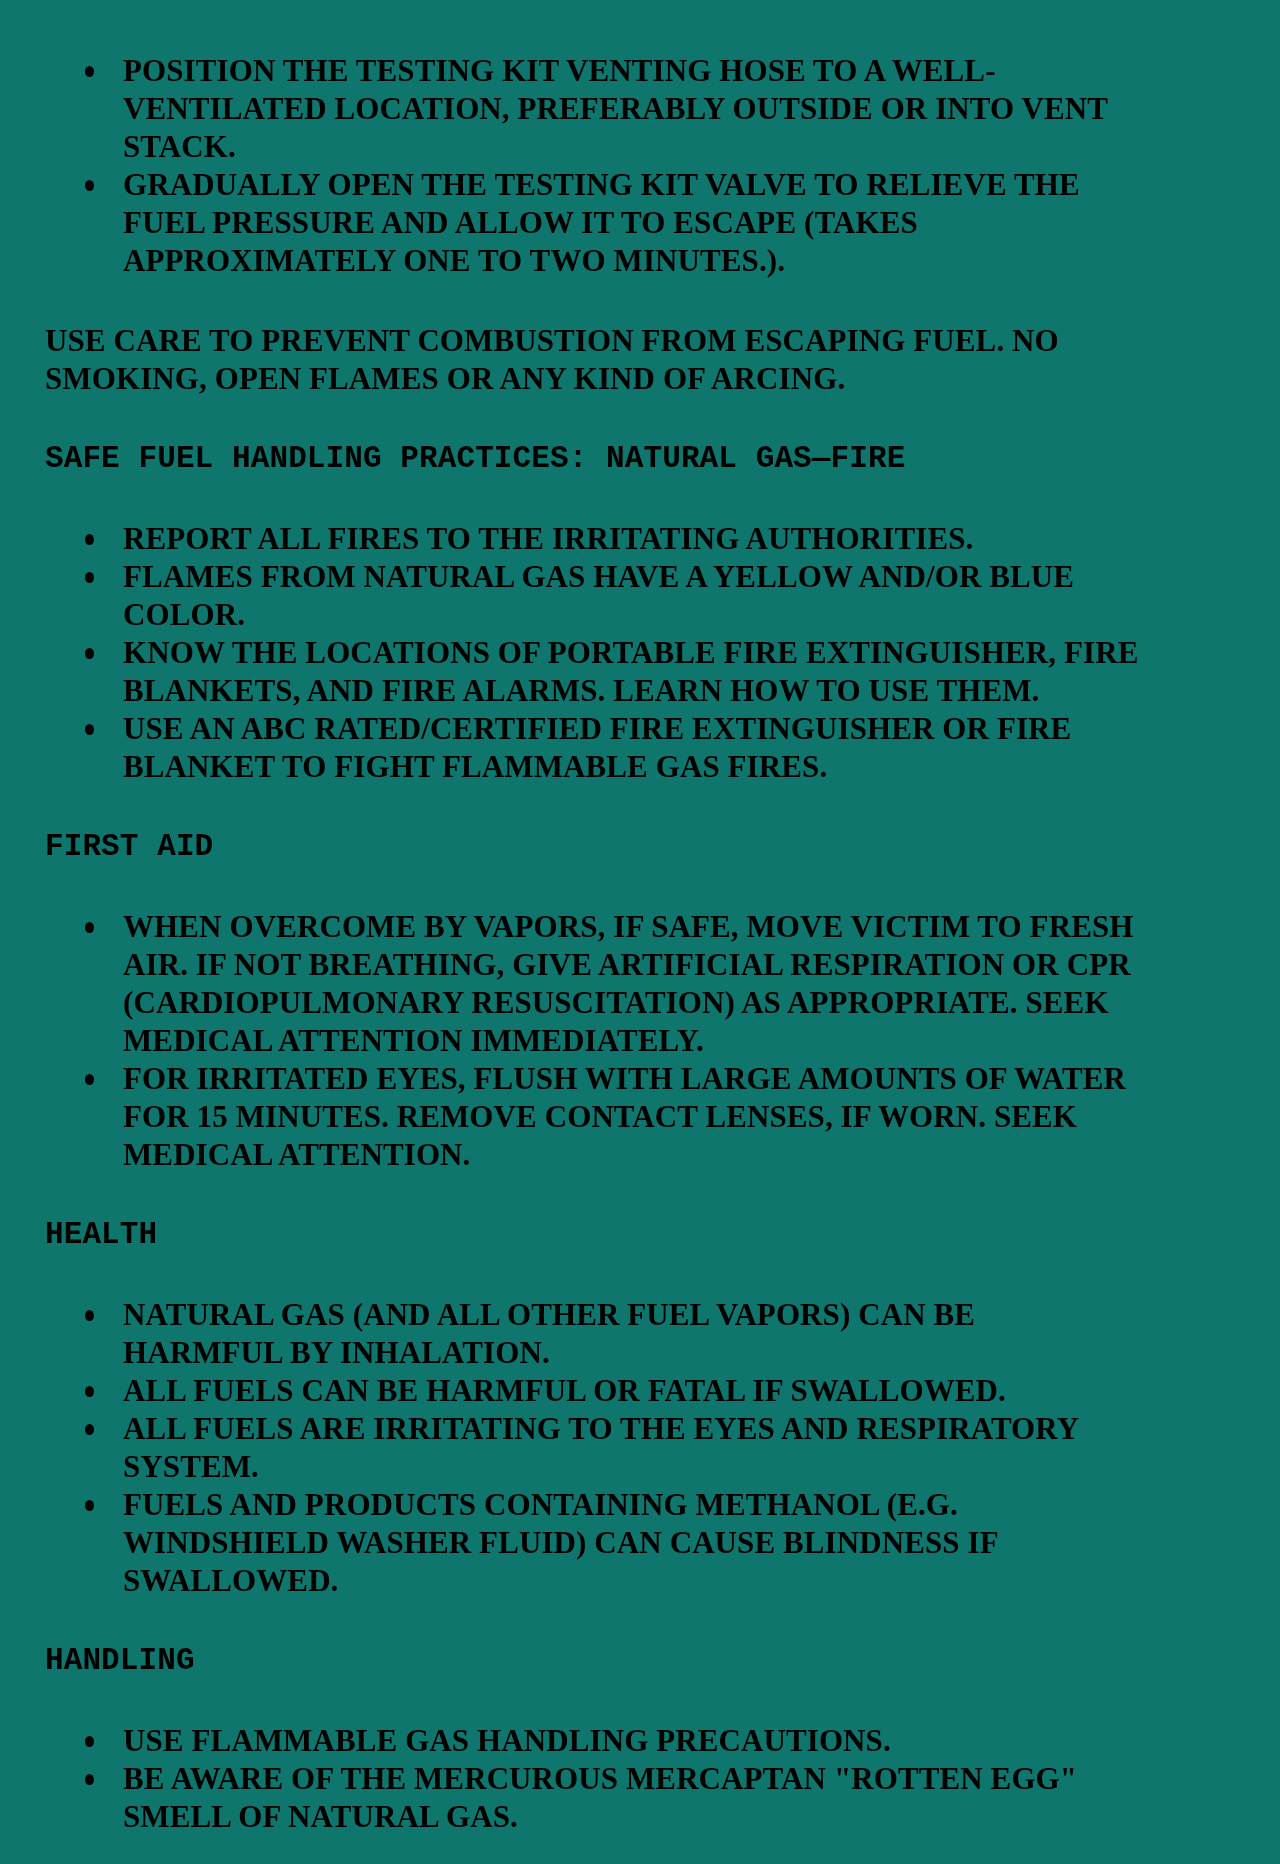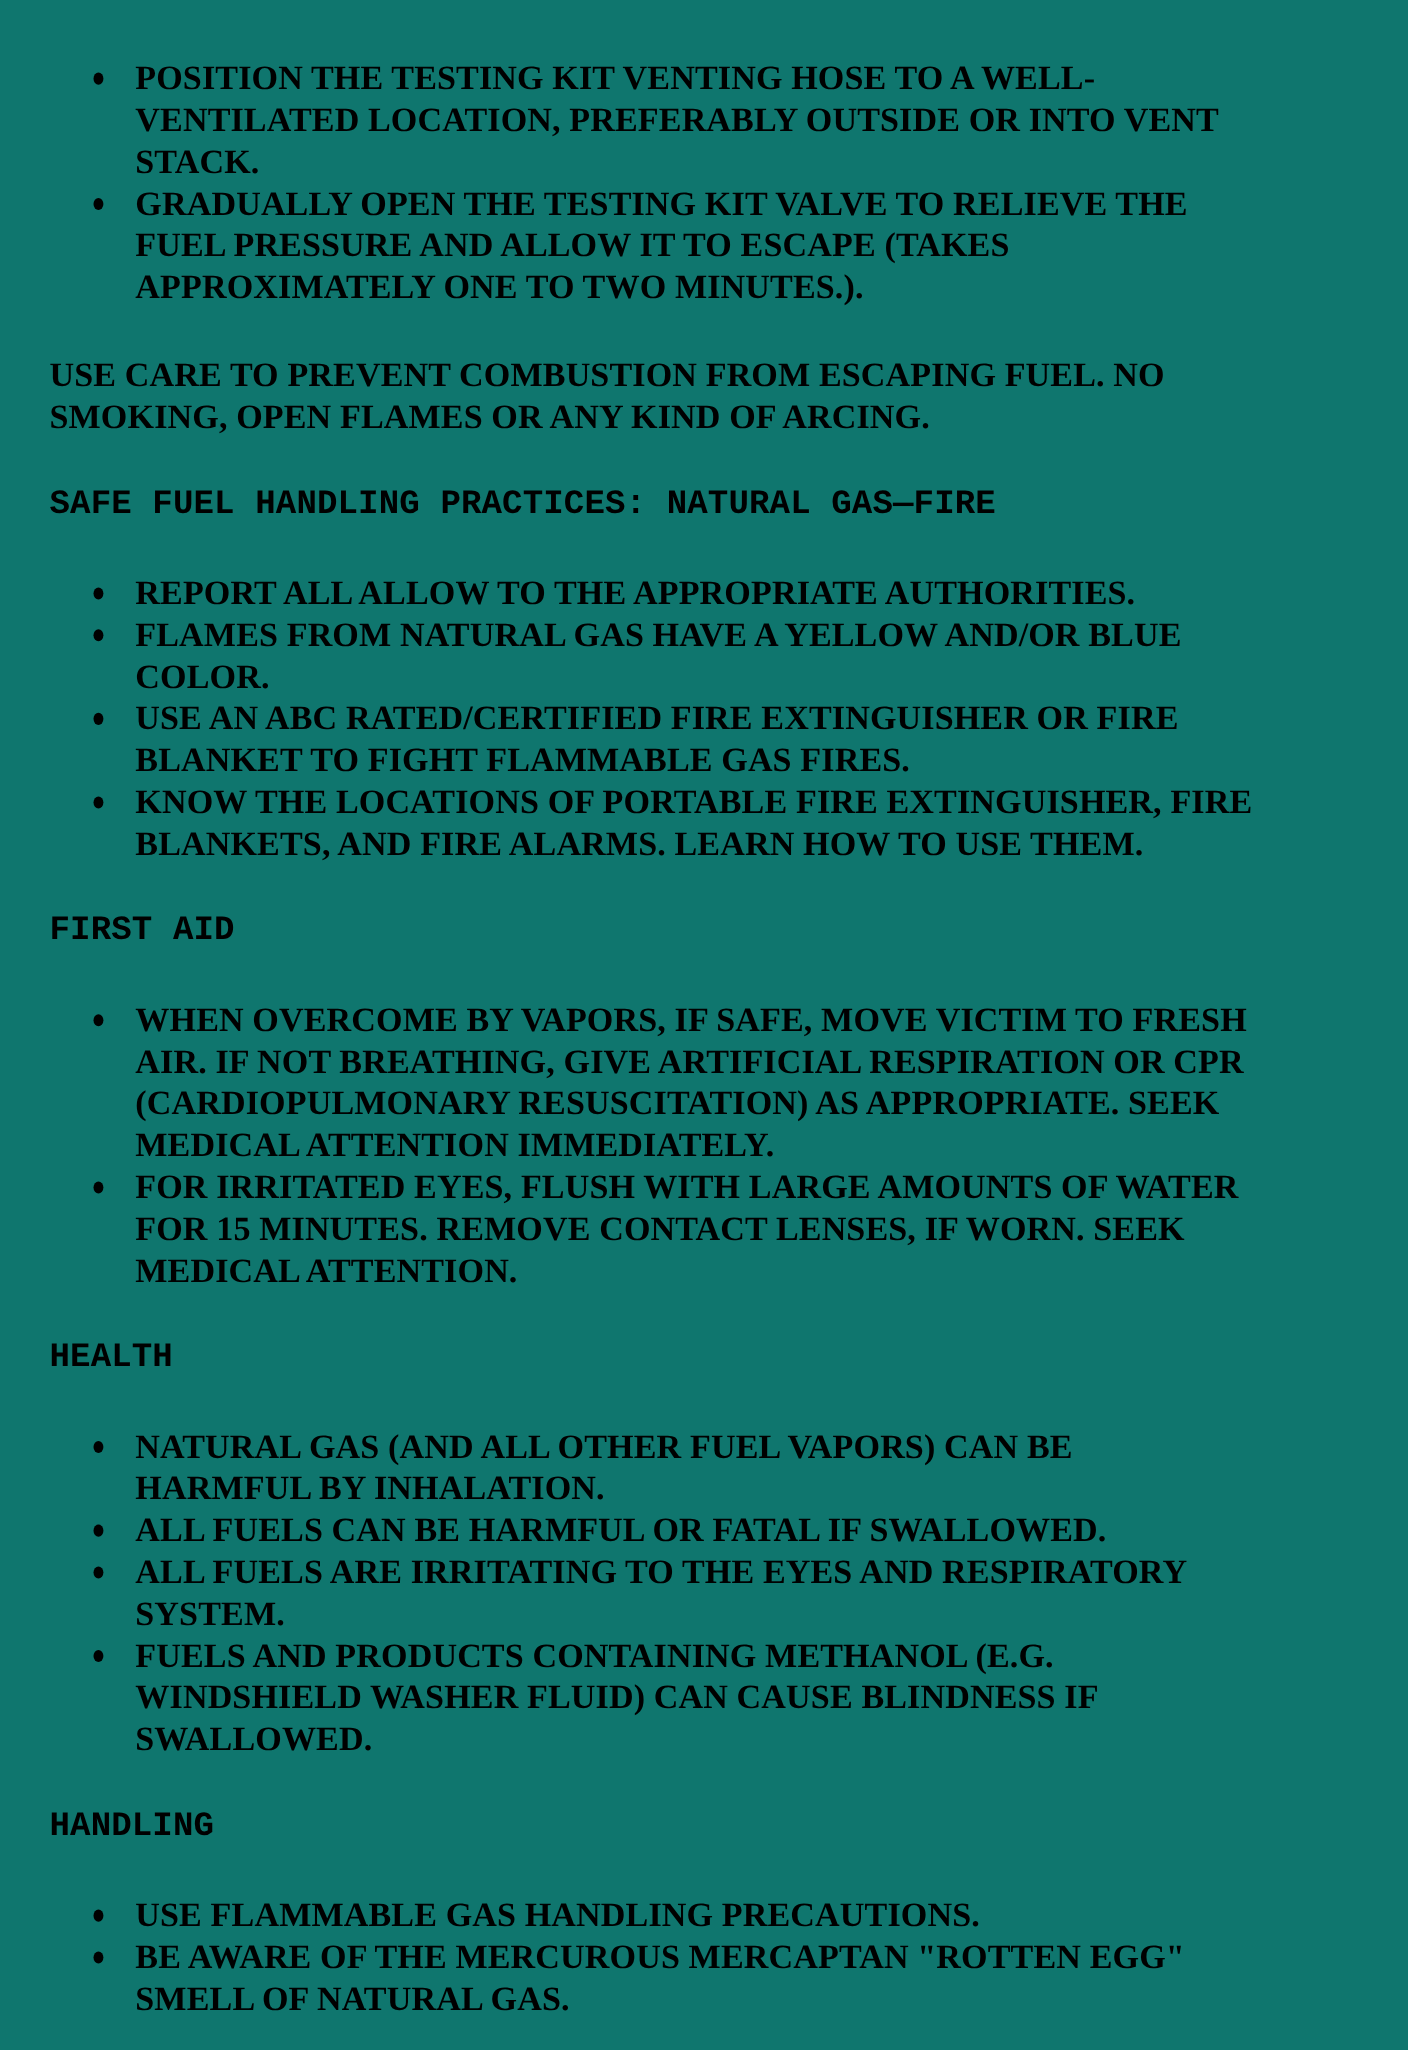--- a/index.html
+++ b/index.html
@@ -76,36 +76,36 @@
   </ul>
 
   <p class="para">USE CARE TO PREVENT COMBUSTION FROM ESCAPING FUEL. NO
 SMOKING, OPEN FLAMES OR ANY KIND OF ARCING.</p>
 
   <h2 class="heading">SAFE FUEL HANDLING PRACTICES: NATURAL GAS—FIRE</h2>
 
   <ul class="bullets">
     <li class="bullet">
       <span class="dot"></span>
-      <span class="btext">REPORT ALL ALLOW TO THE APPROPRIATE AUTHORITIES.</span>
+      <span class="btext">REPORT ALL FIRES TO THE IRRITATING AUTHORITIES.</span>
     </li>
     <li class="bullet">
       <span class="dot"></span>
       <span class="btext">FLAMES FROM NATURAL GAS HAVE A YELLOW AND/OR BLUE
 COLOR.</span>
     </li>
     <li class="bullet">
       <span class="dot"></span>
-      <span class="btext">USE AN ABC RATED/CERTIFIED FIRE EXTINGUISHER OR FIRE
-BLANKET TO FIGHT FLAMMABLE GAS FIRES.</span>
+      <span class="btext">KNOW THE LOCATIONS OF PORTABLE FIRE EXTINGUISHER, FIRE
+BLANKETS, AND FIRE ALARMS. LEARN HOW TO USE THEM.</span>
     </li>
     <li class="bullet">
       <span class="dot"></span>
-      <span class="btext">KNOW THE LOCATIONS OF PORTABLE FIRE EXTINGUISHER, FIRE
-BLANKETS, AND FIRE ALARMS. LEARN HOW TO USE THEM.</span>
+      <span class="btext">USE AN ABC RATED/CERTIFIED FIRE EXTINGUISHER OR FIRE
+BLANKET TO FIGHT FLAMMABLE GAS FIRES.</span>
     </li>
   </ul>
 
   <h2 class="heading">FIRST AID</h2>
 
   <ul class="bullets">
     <li class="bullet">
       <span class="dot"></span>
       <span class="btext">WHEN OVERCOME BY VAPORS, IF SAFE, MOVE VICTIM TO FRESH
 AIR. IF NOT BREATHING, GIVE ARTIFICIAL RESPIRATION OR CPR

